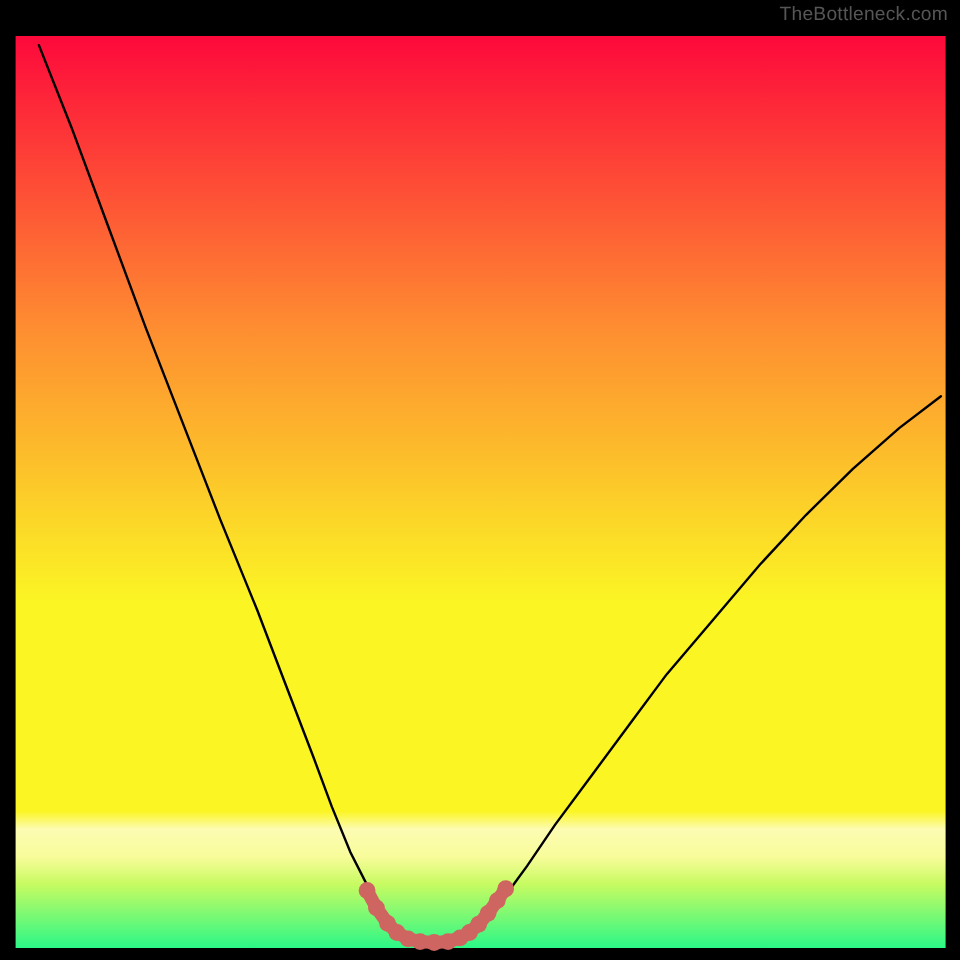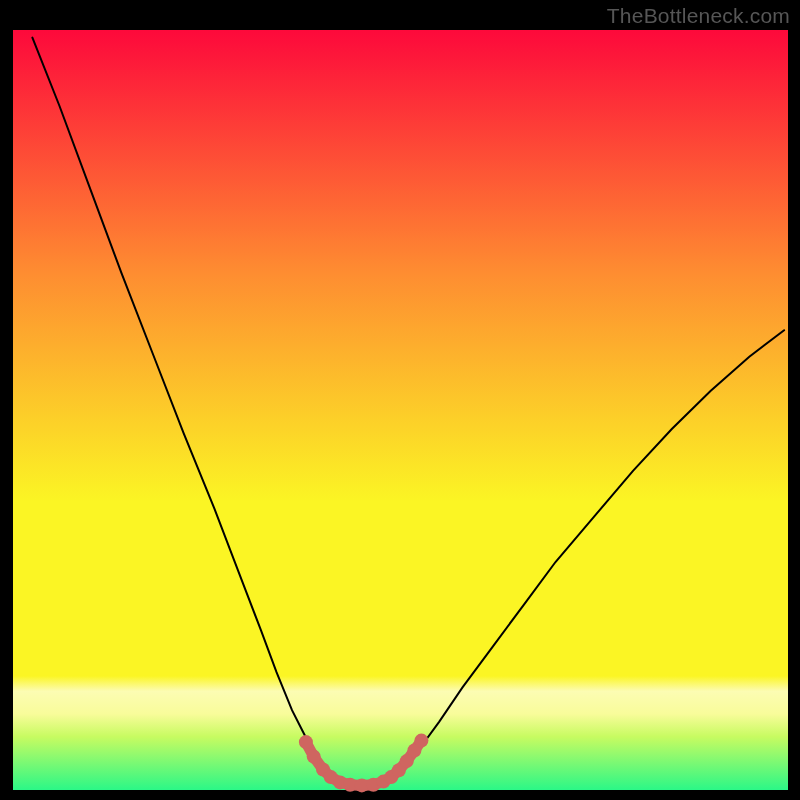--- a/index.html
+++ b/index.html
@@ -14,21 +14,21 @@
     position: relative;
     width: 800px;
     height: 800px;
     background: #000;
   }
   .watermark {
     position: absolute;
     top: 4px;
     right: 10px;
     font-family: Arial, Helvetica, sans-serif;
-    font-size: 21px;
+    font-size: 16px;
     font-weight: 500;
     color: #565656;
     letter-spacing: 0.2px;
   }
   svg {
     display: block;
   }
 </style>
 </head>
 <body>

